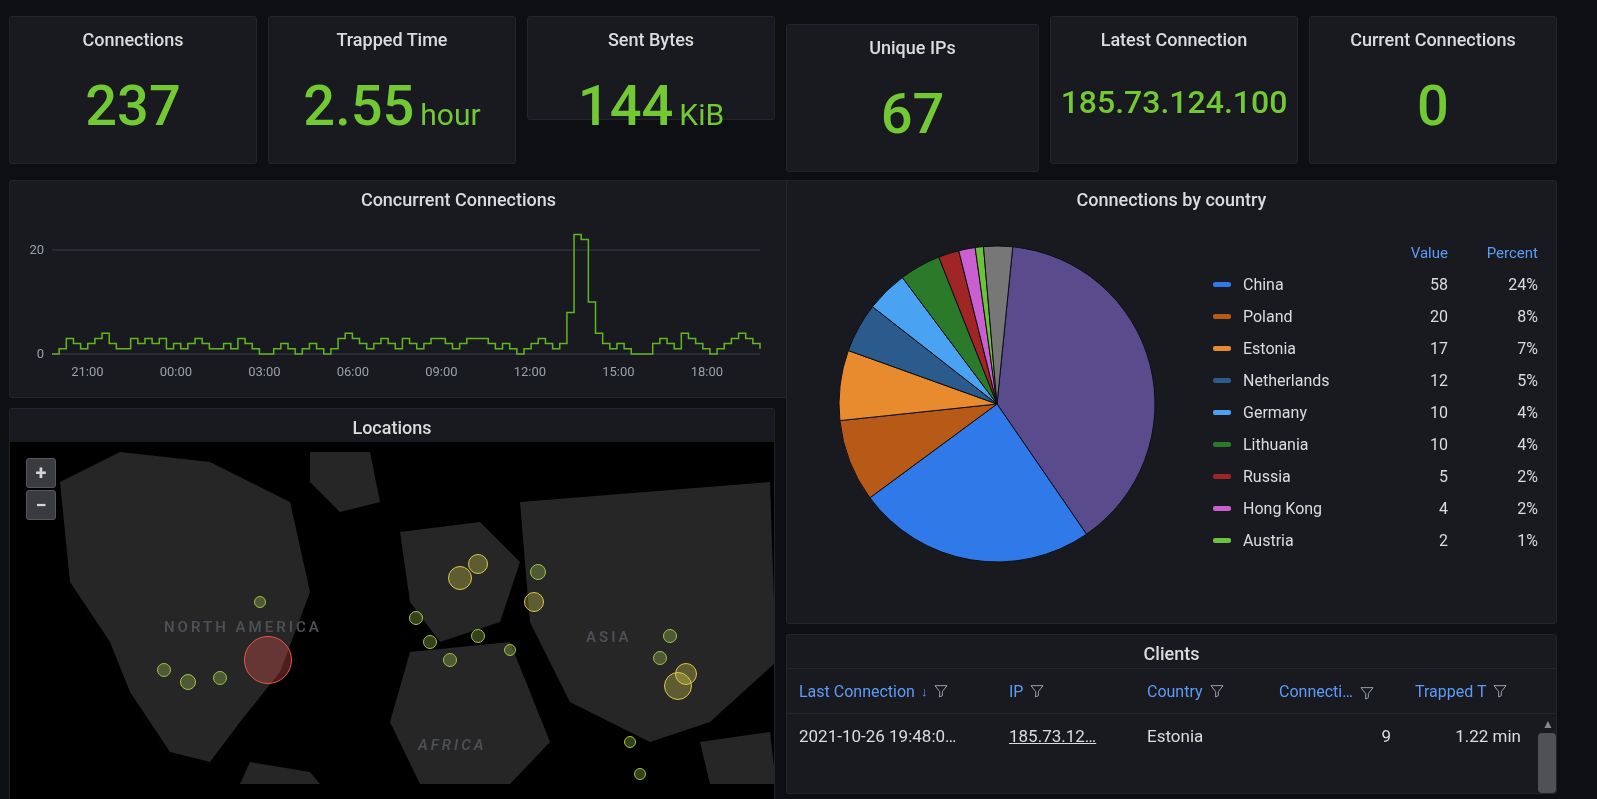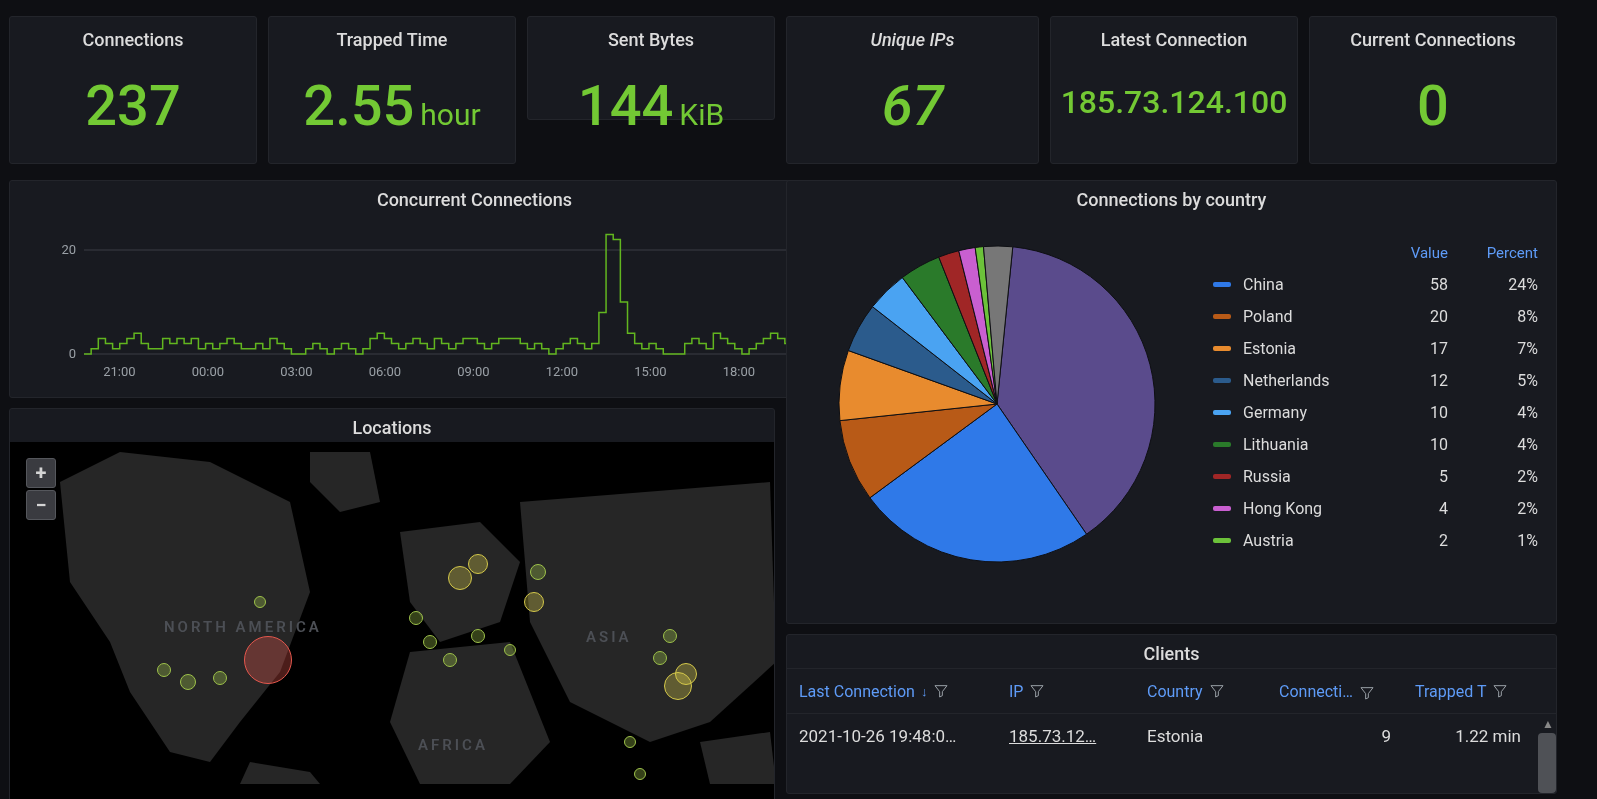--- a/index.html
+++ b/index.html
@@ -44,26 +44,26 @@
   .stat-value .unit {
     font-size: 30px;
     font-weight: 400;
     color: #73c934;
     margin-left: 6px;
   }
   
   #p-conn   { left: 9px;   top: 16px; width: 248px; height: 148px; }
   #p-trap   { left: 268px; top: 16px; width: 248px; height: 148px; }
   #p-sent   { left: 527px; top: 16px; width: 248px; height: 104px; }
-  #p-uip    { left: 786px; top: 16px; width: 253px; height: 148px; font-style: italic; }
+  #p-uip    { left: 786px; top: 24px; width: 253px; height: 148px; }
   #p-latest { left: 1050px;top: 16px; width: 248px; height: 148px; }
   #p-cur    { left: 1309px;top: 16px; width: 248px; height: 148px; }
   #p-latest .stat-value { font-size: 32px; padding-top: 36px; }
   
-  #p-concurrent { left: 9px; top: 180px; width: 899px; height: 218px; padding-left: 32px; }
+  #p-concurrent { left: 9px; top: 180px; width: 899px; height: 218px; }
   #p-locations  { left: 9px; top: 408px; width: 766px; height: 430px; }
   #p-country    { left: 786px; top: 180px; width: 771px; height: 444px; }
   #p-clients    { left: 786px; top: 634px; width: 771px; height: 160px; }
 
   
   .chart-wrap { padding: 0 6px 0 6px; }
   .axis-line { stroke: #3a3d44; stroke-width: 1; }
   .axis-text { fill: #9aa0a6; font-size: 13px; }
   .series-line { stroke: #62b61f; stroke-width: 1.5; fill: none; }
 
@@ -193,21 +193,21 @@
         <path d="M 390 90 L 470 80 L 510 120 L 490 180 L 430 200 L 400 160 Z" fill="#262626"></path>
         <path d="M 400 210 L 500 200 L 540 300 L 500 342 L 410 342 L 380 280 Z" fill="#262626"></path>
         <path d="M 510 60 L 760 40 L 766 220 L 700 280 L 640 300 L 560 260 L 520 180 Z" fill="#262626"></path>
         <path d="M 690 300 L 760 290 L 766 342 L 700 342 Z" fill="#262626"></path>
       </svg>
     <div class="zoom-ctrl">
       <div class="zoom-btn">+</div>
       <div class="zoom-btn">−</div>
     </div>
     <div class="map-label" style="left:154px; top:176px;">NORTH AMERICA</div>
-    <div class="map-label" style="left:408px; top:294px;">AFRICA</div>
+    <div class="map-label" style="left:408px; top:294px;font-style:italic;">AFRICA</div>
     <div class="map-label" style="left:576px; top:186px;">ASIA</div>
   <div class="bubble" style="left: 258px; top: 218px; width: 48px; height: 48px; border-color: rgb(228, 87, 77); background: rgba(228, 87, 77, 0.333);"></div>
       <div class="bubble" style="left: 178px; top: 240px; width: 16px; height: 16px; border-color: rgb(158, 194, 74); background: rgba(158, 194, 74, 0.333);"></div>
       <div class="bubble" style="left: 154px; top: 228px; width: 14px; height: 14px; border-color: rgb(158, 194, 74); background: rgba(158, 194, 74, 0.333);"></div>
       <div class="bubble" style="left: 210px; top: 236px; width: 14px; height: 14px; border-color: rgb(158, 194, 74); background: rgba(158, 194, 74, 0.333);"></div>
       <div class="bubble" style="left: 250px; top: 160px; width: 12px; height: 12px; border-color: rgb(158, 194, 74); background: rgba(158, 194, 74, 0.333);"></div>
       <div class="bubble" style="left: 406px; top: 176px; width: 14px; height: 14px; border-color: rgb(158, 194, 74); background: rgba(158, 194, 74, 0.333);"></div>
       <div class="bubble" style="left: 450px; top: 136px; width: 24px; height: 24px; border-color: rgb(212, 200, 74); background: rgba(212, 200, 74, 0.333);"></div>
       <div class="bubble" style="left: 468px; top: 122px; width: 20px; height: 20px; border-color: rgb(212, 200, 74); background: rgba(212, 200, 74, 0.333);"></div>
       <div class="bubble" style="left: 420px; top: 200px; width: 14px; height: 14px; border-color: rgb(158, 194, 74); background: rgba(158, 194, 74, 0.333);"></div>

